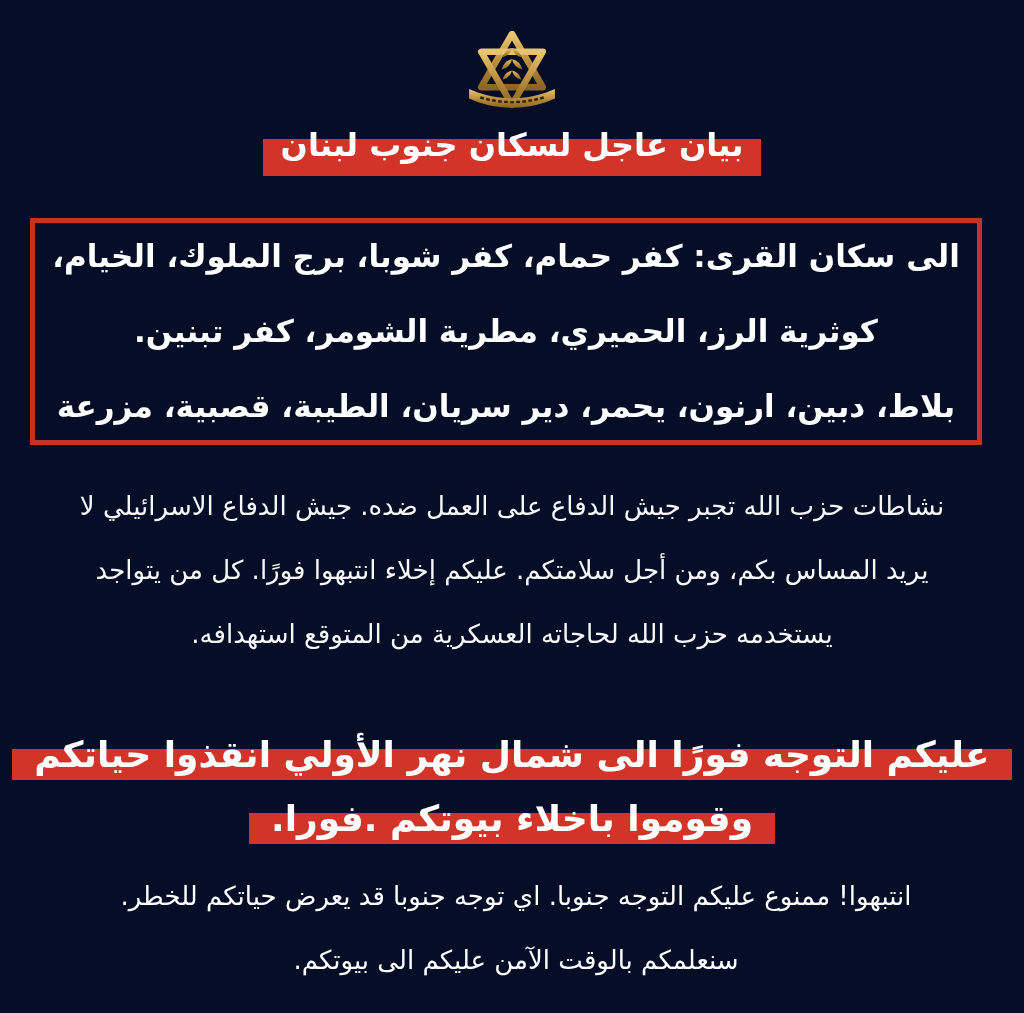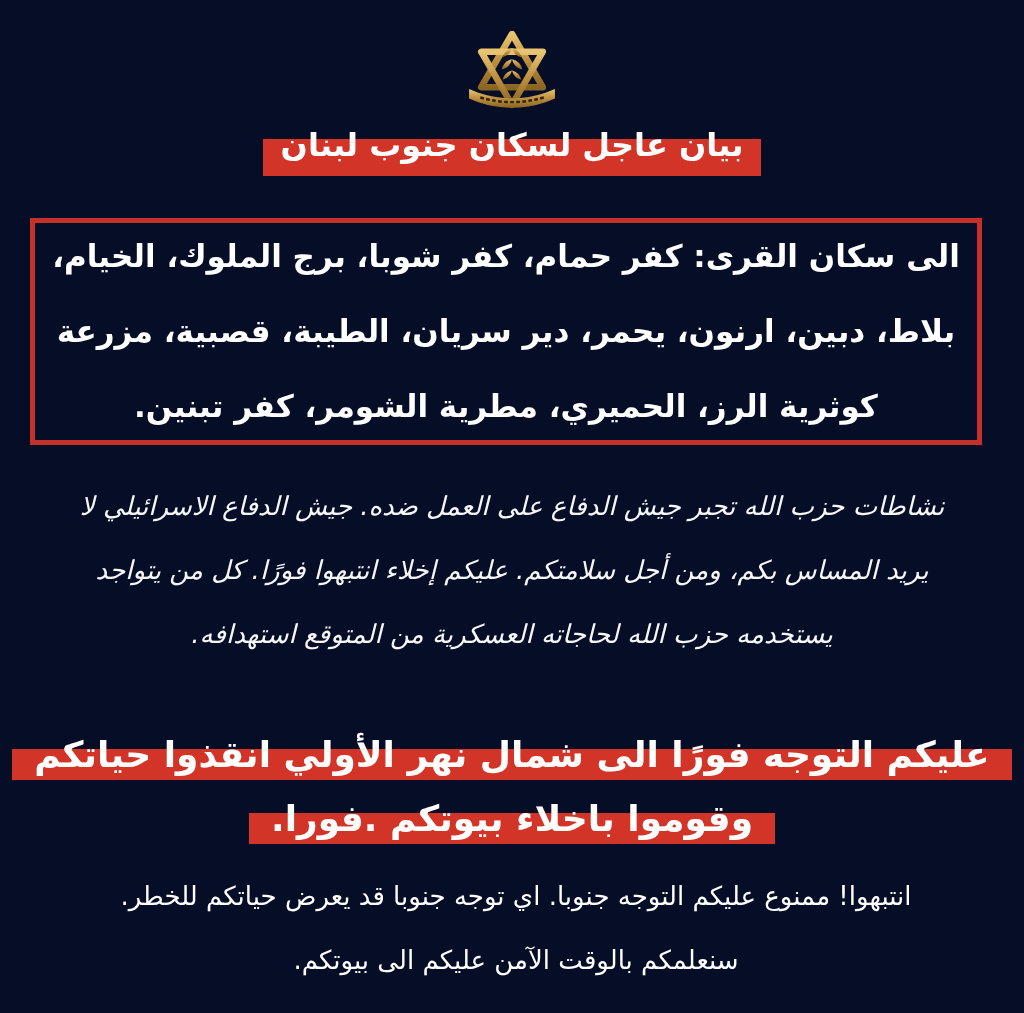--- a/index.html
+++ b/index.html
@@ -45,21 +45,20 @@
   }
   
   .body-par{
     position:absolute;top:446px;left:0;width:100%;
     text-align:center;direction:rtl;
   }
   .body-line{
     font-size:26px;font-weight:normal;line-height:64px;
     white-space:nowrap;color:var(--text,#ffffff);
     opacity:.97;
-    font-style:italic;
   }
   
   .directive{
     position:absolute;top:698px;left:0;width:100%;
     text-align:center;direction:rtl;
   }
   .directive-line{line-height:57px;white-space:nowrap;}
   .directive-hl{
     display:inline-block;
     font-size:36px;font-weight:bold;color:var(--text,#ffffff);
@@ -108,22 +107,22 @@
       <path d="M26 71 Q60 81 94 71" stroke="#32230c" stroke-width="2.6" fill="none" stroke-dasharray="4 2.5"></path>
     </svg>
   </div>
 
   <div class="title-row">
     <span class="title-hl">بيان عاجل لسكان جنوب لبنان</span>
   </div>
 
   <div class="villages-box">
     <div class="box-line">الى سكان القرى: كفر حمام، كفر شوبا، برج الملوك، الخيام،</div>
+    <div class="box-line">كوثرية الرز، الحميري، مطرية الشومر، كفر تبنين.</div>
     <div class="box-line">بلاط، دبين، ارنون، يحمر، دير سريان، الطيبة، قصبية، مزرعة</div>
-    <div class="box-line">كوثرية الرز، الحميري، مطرية الشومر، كفر تبنين.</div>
   </div>
 
   <div class="body-par">
     <div class="body-line">نشاطات حزب الله تجبر جيش الدفاع على العمل ضده. جيش الدفاع الاسرائيلي لا</div>
     <div class="body-line">يريد المساس بكم، ومن أجل سلامتكم. عليكم إخلاء انتبهوا فورًا. كل من يتواجد</div>
     <div class="body-line">يستخدمه حزب الله لحاجاته العسكرية من المتوقع استهدافه.</div>
   </div>
 
   <div class="directive">
     <div class="directive-line">

